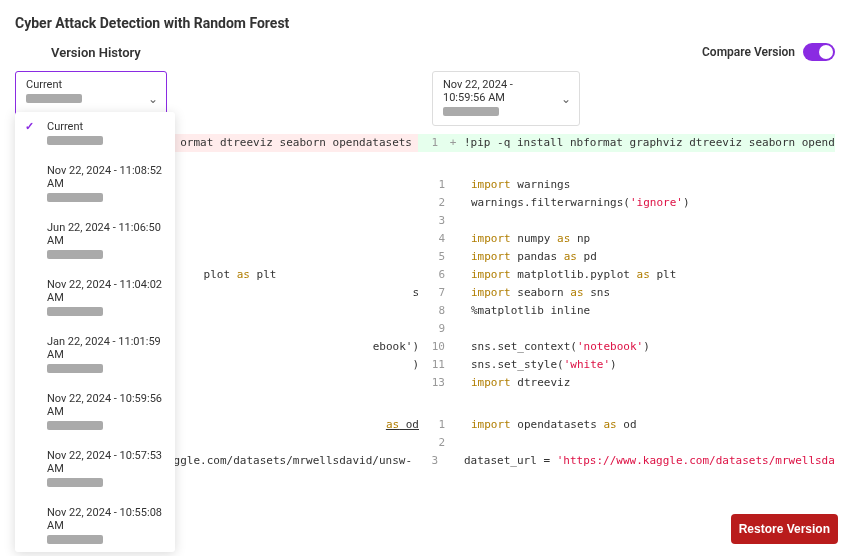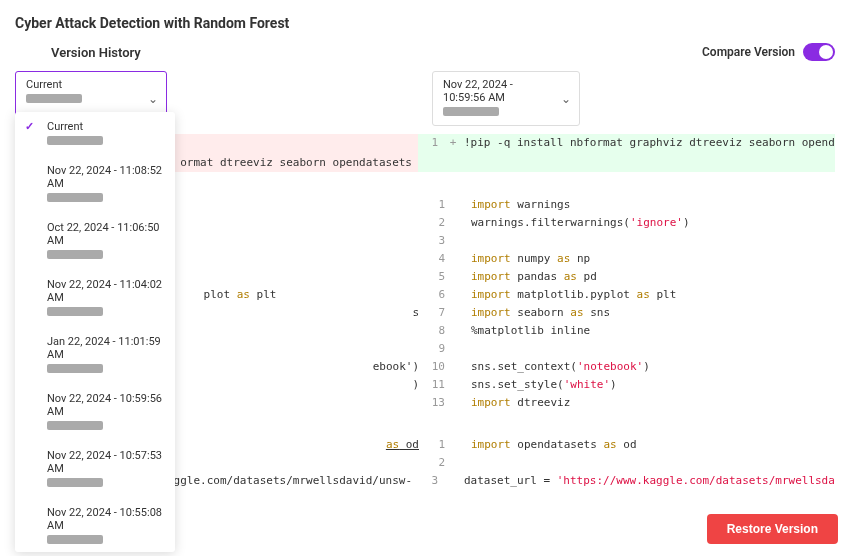--- a/index.html
+++ b/index.html
@@ -27,21 +27,21 @@
 .diff-row { display: flex; min-height: 18px; line-height: 18px; }
 .left-col { width: 417px; display: flex; }
 .right-col { width: 417px; display: flex; }
 .ln { width: 28px; text-align: right; padding-right: 8px; color: #999; flex-shrink: 0; }
 .sign { width: 14px; text-align: center; color: #999; flex-shrink: 0; }
 .code { white-space: pre; overflow: hidden; flex: 1; padding-left: 4px; }
 .bg-del { background: #ffecec; }
 .bg-add { background: #e6ffed; }
 .kw { color: #b07d00; }
 .str { color: #d14; }
-.restore-btn { position: fixed; bottom: 12px; right: 12px; background: #ef4444; color: #fff; border: none; padding: 8px 20px; border-radius: 4px; font-size: 12px; font-weight: 600; cursor: pointer; }
+.restore-btn { position: fixed; bottom: 12px; right: 12px; background: #b91c1c; color: #fff; border: none; padding: 8px 8px; border-radius: 4px; font-size: 12px; font-weight: 600; cursor: pointer; }
 </style>
 </head>
 <body>
 
 <div class="title">Cyber Attack Detection with Random Forest</div>
 
 <div class="header-row">
   <div class="vh-label">Version History</div>
   <div class="compare-wrap">
     <span class="compare-label">Compare Version</span>
@@ -60,34 +60,34 @@
   <div class="select-box" style="width:148px;">
     <div class="select-label">Nov 22, 2024 - 10:59:56 AM</div>
     <span class="select-sub"></span>
     <span class="chevron">⌄</span>
   </div>
 </div>
 
 <div class="dropdown" id="dropdown">
     <div class="dd-item selected"><span class="dd-label">Current</span><span class="dd-sub"></span></div>
     <div class="dd-item"><span class="dd-label">Nov 22, 2024 - 11:08:52 AM</span><span class="dd-sub"></span></div>
-    <div class="dd-item"><span class="dd-label">Oct 22, 2024 - 11:06:50 AM</span><span class="dd-sub"></span></div>
+    <div class="dd-item"><span class="dd-label">Jun 22, 2024 - 11:06:50 AM</span><span class="dd-sub"></span></div>
     <div class="dd-item"><span class="dd-label">Nov 22, 2024 - 11:04:02 AM</span><span class="dd-sub"></span></div>
     <div class="dd-item"><span class="dd-label">Jan 22, 2024 - 11:01:59 AM</span><span class="dd-sub"></span></div>
     <div class="dd-item"><span class="dd-label">Nov 22, 2024 - 10:59:56 AM</span><span class="dd-sub"></span></div>
     <div class="dd-item"><span class="dd-label">Nov 22, 2024 - 10:57:53 AM</span><span class="dd-sub"></span></div>
     <div class="dd-item"><span class="dd-label">Nov 22, 2024 - 10:55:08 AM</span><span class="dd-sub"></span></div>
   </div>
 
 <div class="diff-area" id="diff-area">
     <div class="diff-row">
       <div class="left-col bg-del">
         <div class="ln">1</div>
         <div class="sign">-</div>
-        <div class="code" style="text-align: right; padding-right: 6px; margin-top: 20px;">ormat dtreeviz seaborn opendatasets</div>
+        <div class="code" style="text-align: right; padding-right: 6px;">ormat dtreeviz seaborn opendatasets</div>
       </div>
       <div class="right-col bg-add">
         <div class="ln">1</div>
         <div class="sign">+</div>
         <div class="code">!pip -q install nbformat graphviz dtreeviz seaborn opendatasets</div>
       </div>
     </div>
     <div style="height: 24px;"></div>
     <div class="diff-row">
       <div class="left-col">

